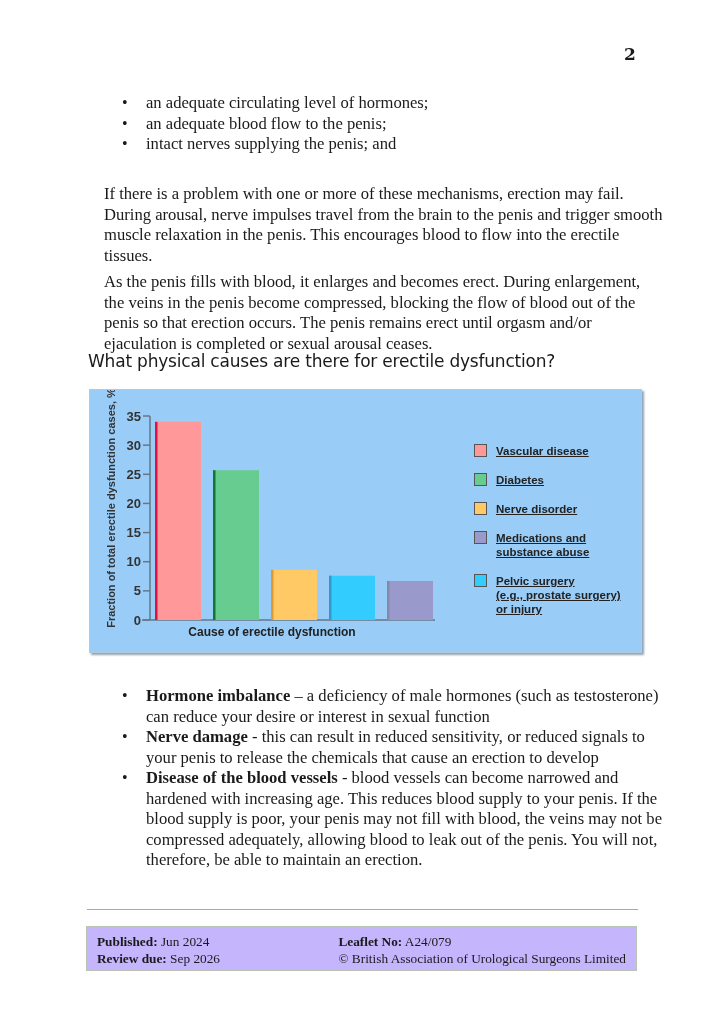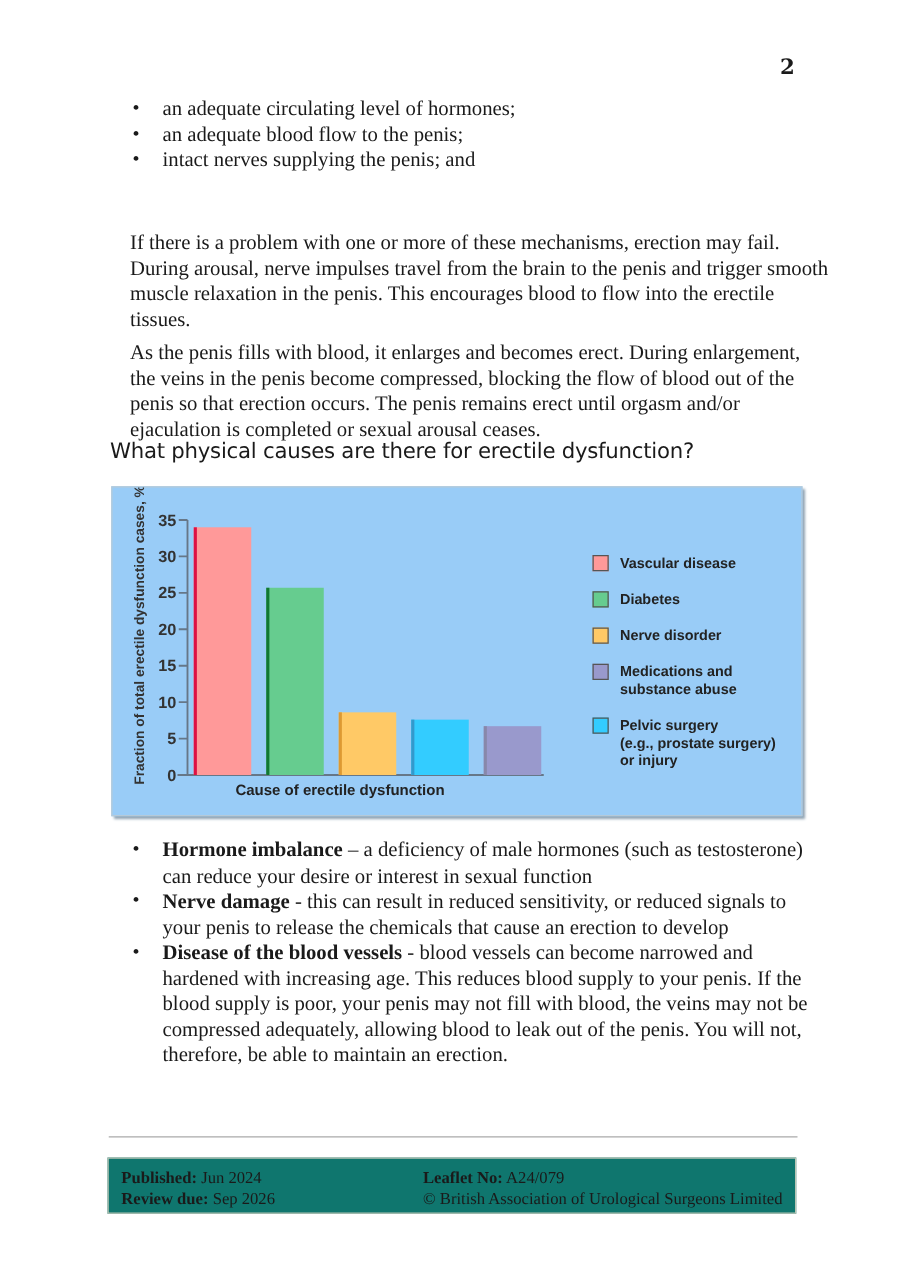--- a/index.html
+++ b/index.html
@@ -1,36 +1,36 @@
 <!DOCTYPE html>
 <html><head>
 <meta charset="utf-8">
 <style>
   html, body { margin: 0; padding: 0; background: #ffffff; }
   body { width: 724px; height: 1024px; position: relative; overflow: hidden;
          font-family: "DejaVu Serif", "Liberation Serif", serif; color: #1a1a1a; }
   .page-number { position: absolute; left: 624px; top: 44px; font-weight: bold; font-size: 17px; }
   .txt { font-family: "Liberation Serif", "DejaVu Serif", serif; font-size: 16.6px; line-height: 20.5px; }
-  ul.bullets { position: absolute; left: 88px; margin: 0; padding: 0; list-style: none; width: 560px; }
+  ul.bullets { position: absolute; left: 88px; margin: 16px; padding: 0; list-style: none; width: 560px; }
   ul.bullets li { position: relative; padding-left: 42px; }
   ul.bullets li::before { content: "\2022"; position: absolute; left: 18px; top: 0; font-size: 16px; }
   .para { position: absolute; left: 88px; width: 560px; margin: 16px; }
   .heading { position: absolute; left: 88px; top: 351px; margin: 0; font-family: "DejaVu Sans", "Liberation Sans", sans-serif;
              font-weight: normal; font-size: 17px; letter-spacing: -0.2px; }
   .chart-box { position: absolute; left: 89px; top: 389px; width: 551px; height: 262px;
                background: #99ccf7; border: 1px solid #b5c9d8; box-shadow: 2px 2px 2px #8fa3b3; }
   .chart-box svg { position: absolute; left: 0; top: 0; }
   .legend { position: absolute; left: 384px; top: 54px; font-family: "Liberation Sans", "DejaVu Sans", sans-serif;
-            font-size: 11.5px; font-weight: bold; color: #222; line-height: 14px; }
+            font-size: 11.5px; font-weight: bold; color: #222; line-height: 14px; text-decoration: underline; }
   .legend-item { display: flex; align-items: flex-start; margin-bottom: 15px; }
   .legend-swatch { width: 13px; height: 13px; border: 1.5px solid #555; box-sizing: border-box; margin-right: 9px; flex-shrink: 0; }
   .legend-label { width: 145px; white-space: pre-line; }
   .bold { font-weight: bold; }
   .footer-rule { position: absolute; left: 87px; top: 909px; width: 551px; height: 1px; background: #aaa; }
-  .footer { position: absolute; left: 86px; top: 926px; width: 551px; height: 45px; background: #0f766e;
+  .footer { position: absolute; left: 86px; top: 926px; width: 551px; height: 45px; background: #c4b5fd;
             border: 1px solid #b9c4b4; box-sizing: border-box; font-family: "Liberation Serif", "DejaVu Serif", serif;
             font-size: 13.3px; line-height: 17px; padding: 6px 9px; }
   .footer .left { position: absolute; left: 10px; top: 6px; }
   .footer .right { position: absolute; right: 10px; top: 6px; text-align: left; }
 </style>
 </head>
 <body>
 
 <div class="page-number">2</div>
 

